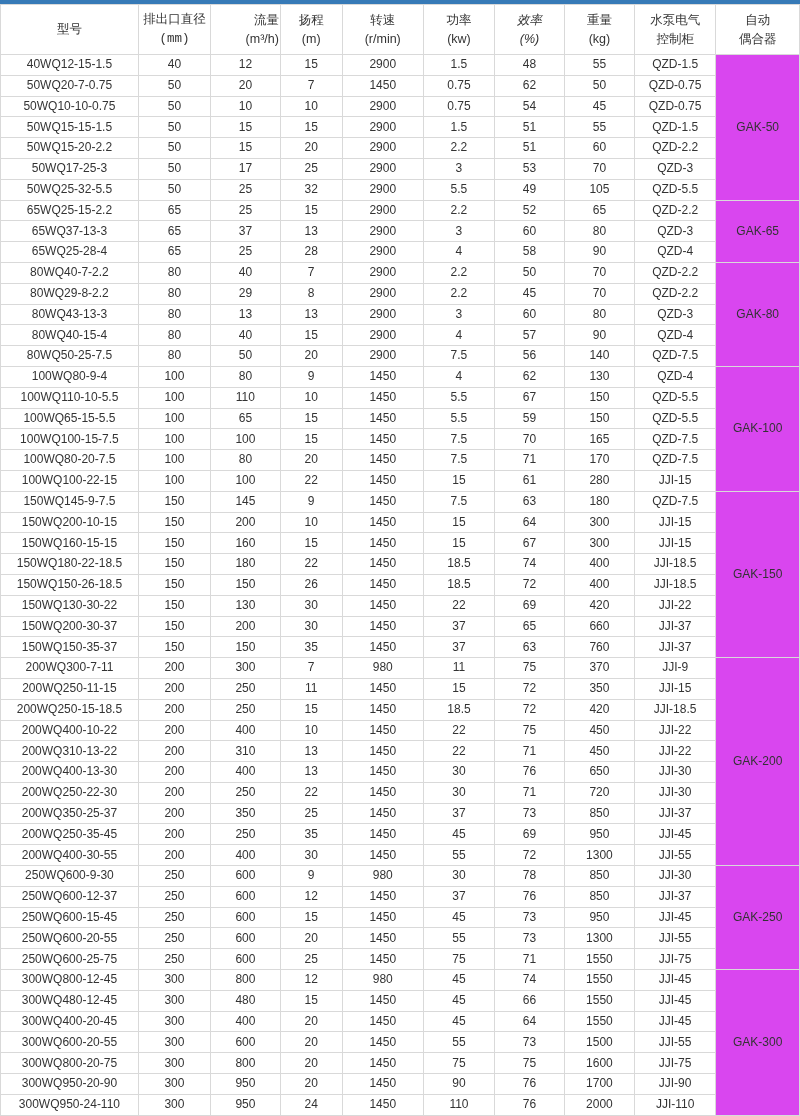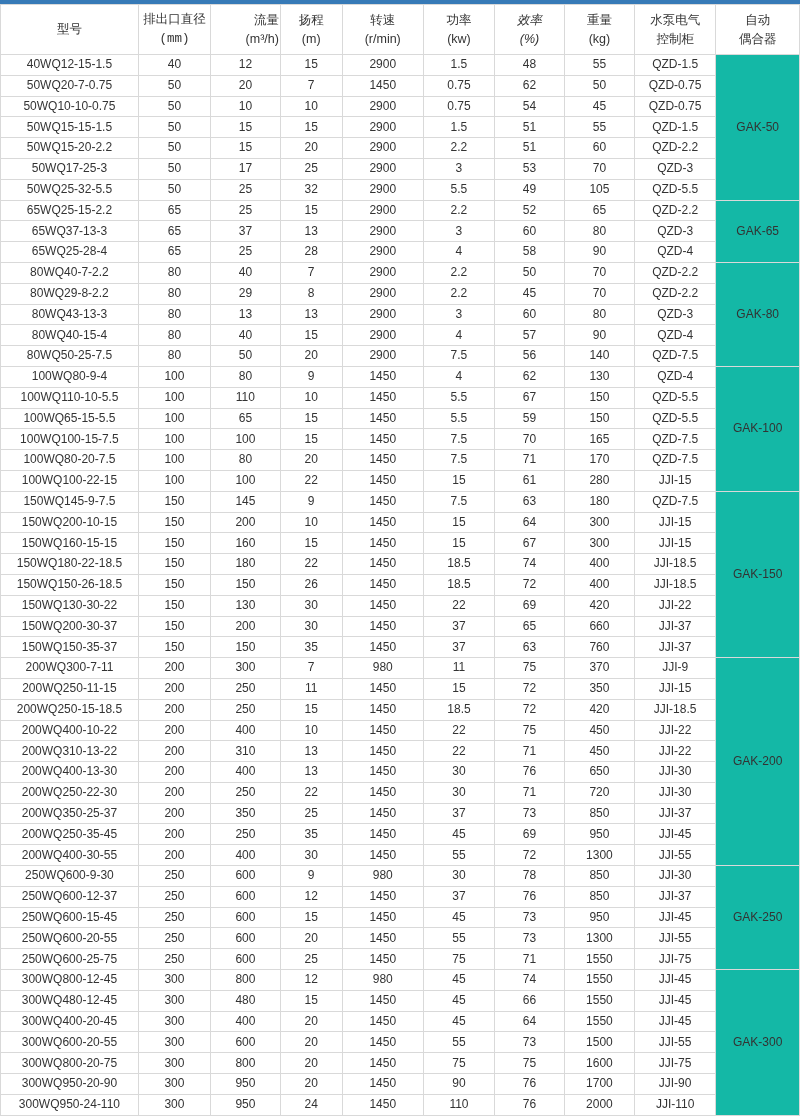--- a/index.html
+++ b/index.html
@@ -40,21 +40,21 @@
   }
   table.spec tbody td {
     height: 19.8px;
     font-size: 12px;
     color: #333333;
     background: #ffffff;
     line-height: 1.1;
   }
   table.spec td.group-cell {
     font-size: 12px;
-    background: #14b8a6;
+    background: #d946ef;
   }
 </style>
 </head>
 <body>
 
 <div class="page">
   <div class="top-bar" style="background: rgb(55, 122, 183);"></div>
   <table class="spec">
     <thead>
       <tr id="header-row">

